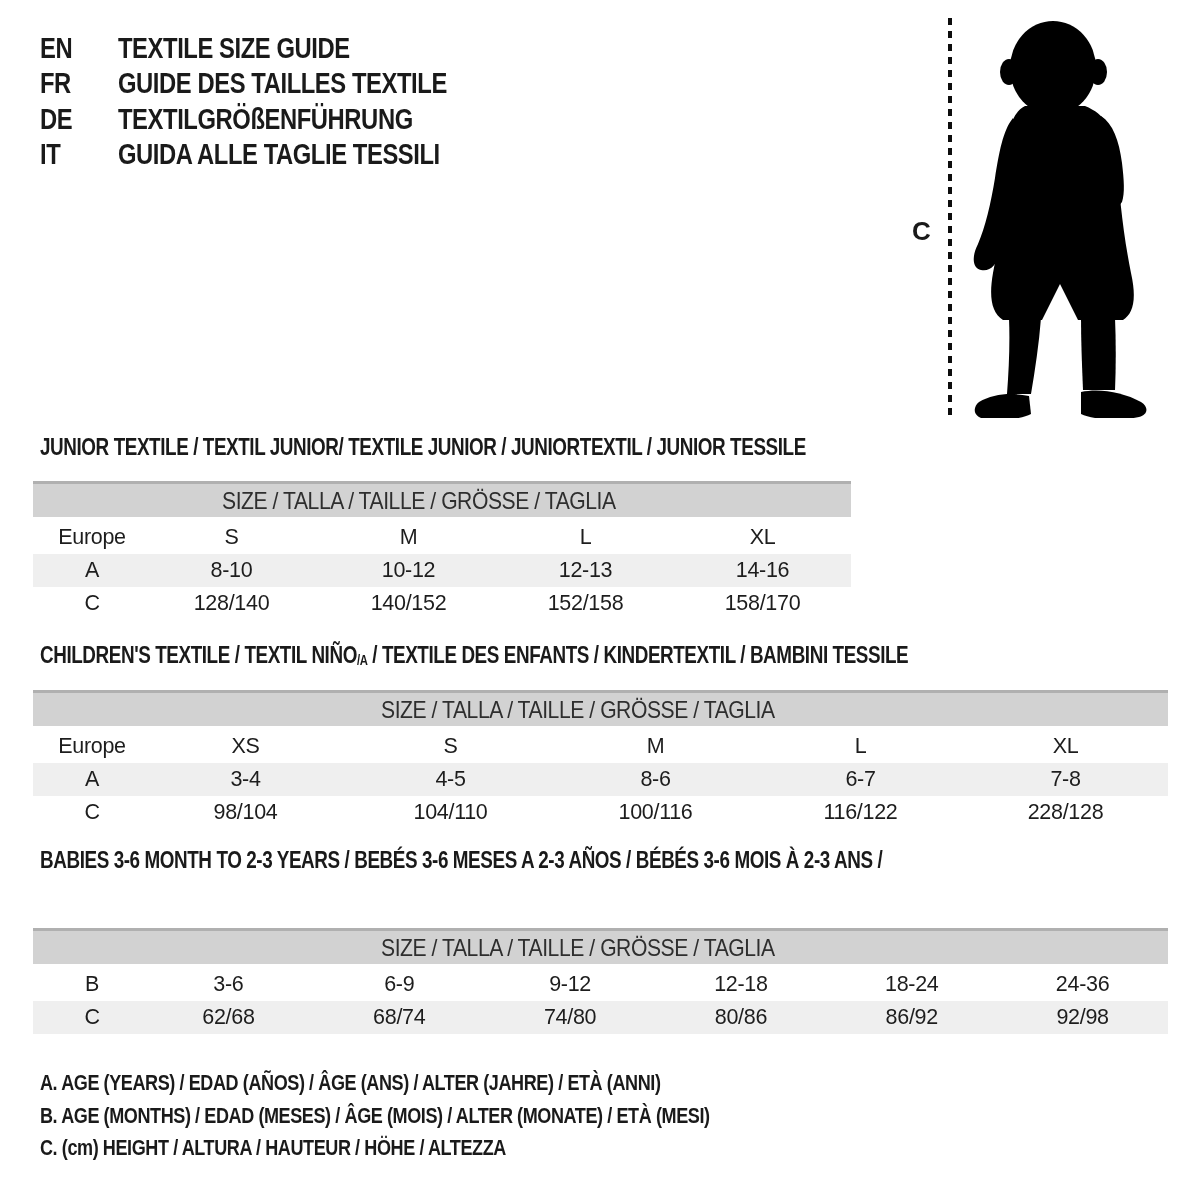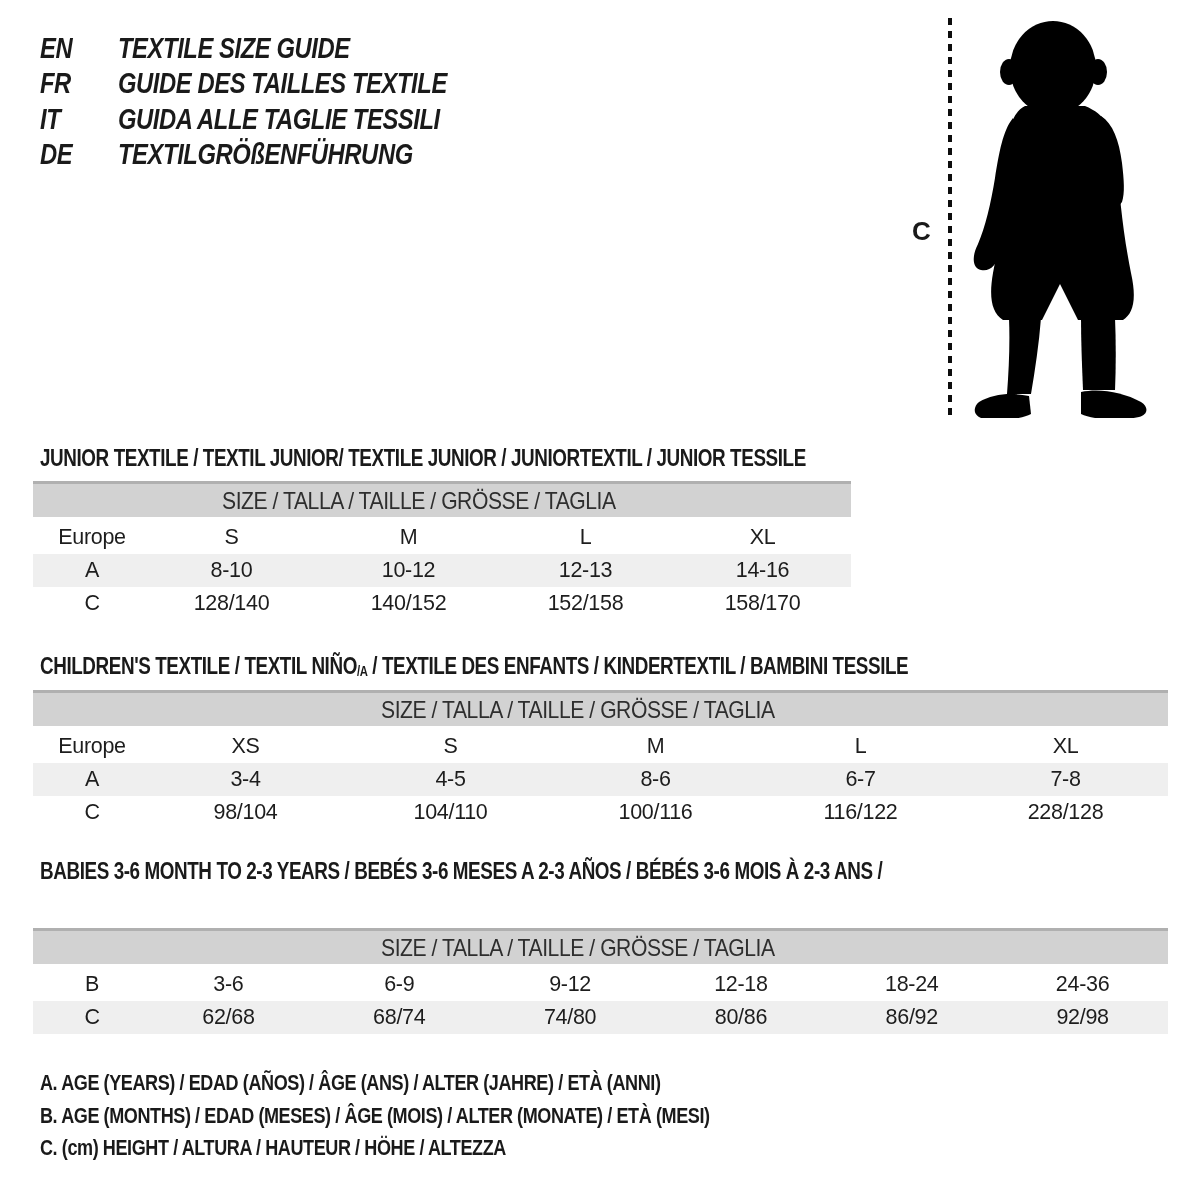--- a/index.html
+++ b/index.html
@@ -4,33 +4,33 @@
 <style>
   html,body { margin:0; padding:0; }
   body { background:#ffffff; font-family:"Liberation Sans", sans-serif; color:#1a1a1a; }
   .page { position:relative; width:1200px; height:1200px; background:#fff; overflow:hidden; }
 
   
   .cx { display:inline-block; transform:scaleX(0.82); transform-origin:0 50%; white-space:nowrap; }
   .cx88 { display:inline-block; transform:scaleX(0.88); transform-origin:0 50%; white-space:nowrap; }
 
   
-  .lang-block { position:absolute; left:40px; top:31px;font-style:italic; }
+  .lang-block { position:absolute; left:40px; top:31px; }
   .lang-row { display:flex; height:35.3px; align-items:center; }
   .lang-code { width:78px; flex:none; font-weight:bold; font-size:29px; letter-spacing:-0.5px; }
   .lang-label { font-weight:bold; font-size:29px; letter-spacing:-0.5px; }
 
   
   .measure-line { position:absolute; left:948px; top:18px; width:4px; height:398px;
     background:repeating-linear-gradient(to bottom, #0d0d0d 0 7px, transparent 7px 13px); }
   .measure-label { position:absolute; left:912px; top:216px; font-weight:bold; font-size:26px; }
   .silhouette { position:absolute; left:965px; top:18px; width:200px; height:400px; }
 
   
-  .sec-title { position:absolute; left:40px; font-weight:bold; font-size:23px; letter-spacing:-0.5px;margin-top:11px; }
+  .sec-title { position:absolute; left:40px; font-weight:bold; font-size:23px; letter-spacing:-0.5px; }
   .sub { font-size:60%; position:relative; top:0.12em; }
 
   
   table.size-table { position:absolute; left:33px; border-collapse:collapse; table-layout:fixed; }
   table.size-table th { height:33px; background:#d2d2d2; border-top:3px solid #b0b0b0;
     border-bottom:4px solid #ffffff; text-align:center; padding:0 0 0 8px; font-weight:400;
     font-size:24px; color:#2e2e2e; letter-spacing:-0.5px; white-space:nowrap; overflow:hidden; }
   table.size-table td { height:33px; font-size:21.5px; color:#1d1d1d; text-align:center;
     padding:0; letter-spacing:-0.3px; white-space:nowrap; }
   table.size-table td.rowlab { text-align:center; padding-left:8px; }
@@ -50,26 +50,26 @@
   <div class="lang-block">
     <div class="lang-row">
       <span class="lang-code"><span class="cx">EN</span></span>
       <span class="lang-label cx">TEXTILE SIZE GUIDE</span>
     </div>
     <div class="lang-row">
       <span class="lang-code"><span class="cx">FR</span></span>
       <span class="lang-label cx">GUIDE DES TAILLES TEXTILE</span>
     </div>
     <div class="lang-row">
+      <span class="lang-code"><span class="cx">DE</span></span>
+      <span class="lang-label cx">TEXTILGRÖßENFÜHRUNG</span>
+    </div>
+    <div class="lang-row">
       <span class="lang-code"><span class="cx">IT</span></span>
       <span class="lang-label cx">GUIDA ALLE TAGLIE TESSILI</span>
-    </div>
-    <div class="lang-row">
-      <span class="lang-code"><span class="cx">DE</span></span>
-      <span class="lang-label cx">TEXTILGRÖßENFÜHRUNG</span>
     </div>
   </div>
 
   <div class="measure-line"></div>
   <div class="measure-label">C</div>
   <svg class="silhouette" viewBox="0 0 200 400" aria-hidden="true">
     <g fill="#000000">
       <ellipse cx="88" cy="50" rx="43" ry="47"></ellipse>
       <ellipse cx="44" cy="54" rx="9" ry="13"></ellipse>
       <ellipse cx="133" cy="54" rx="9" ry="13"></ellipse>

